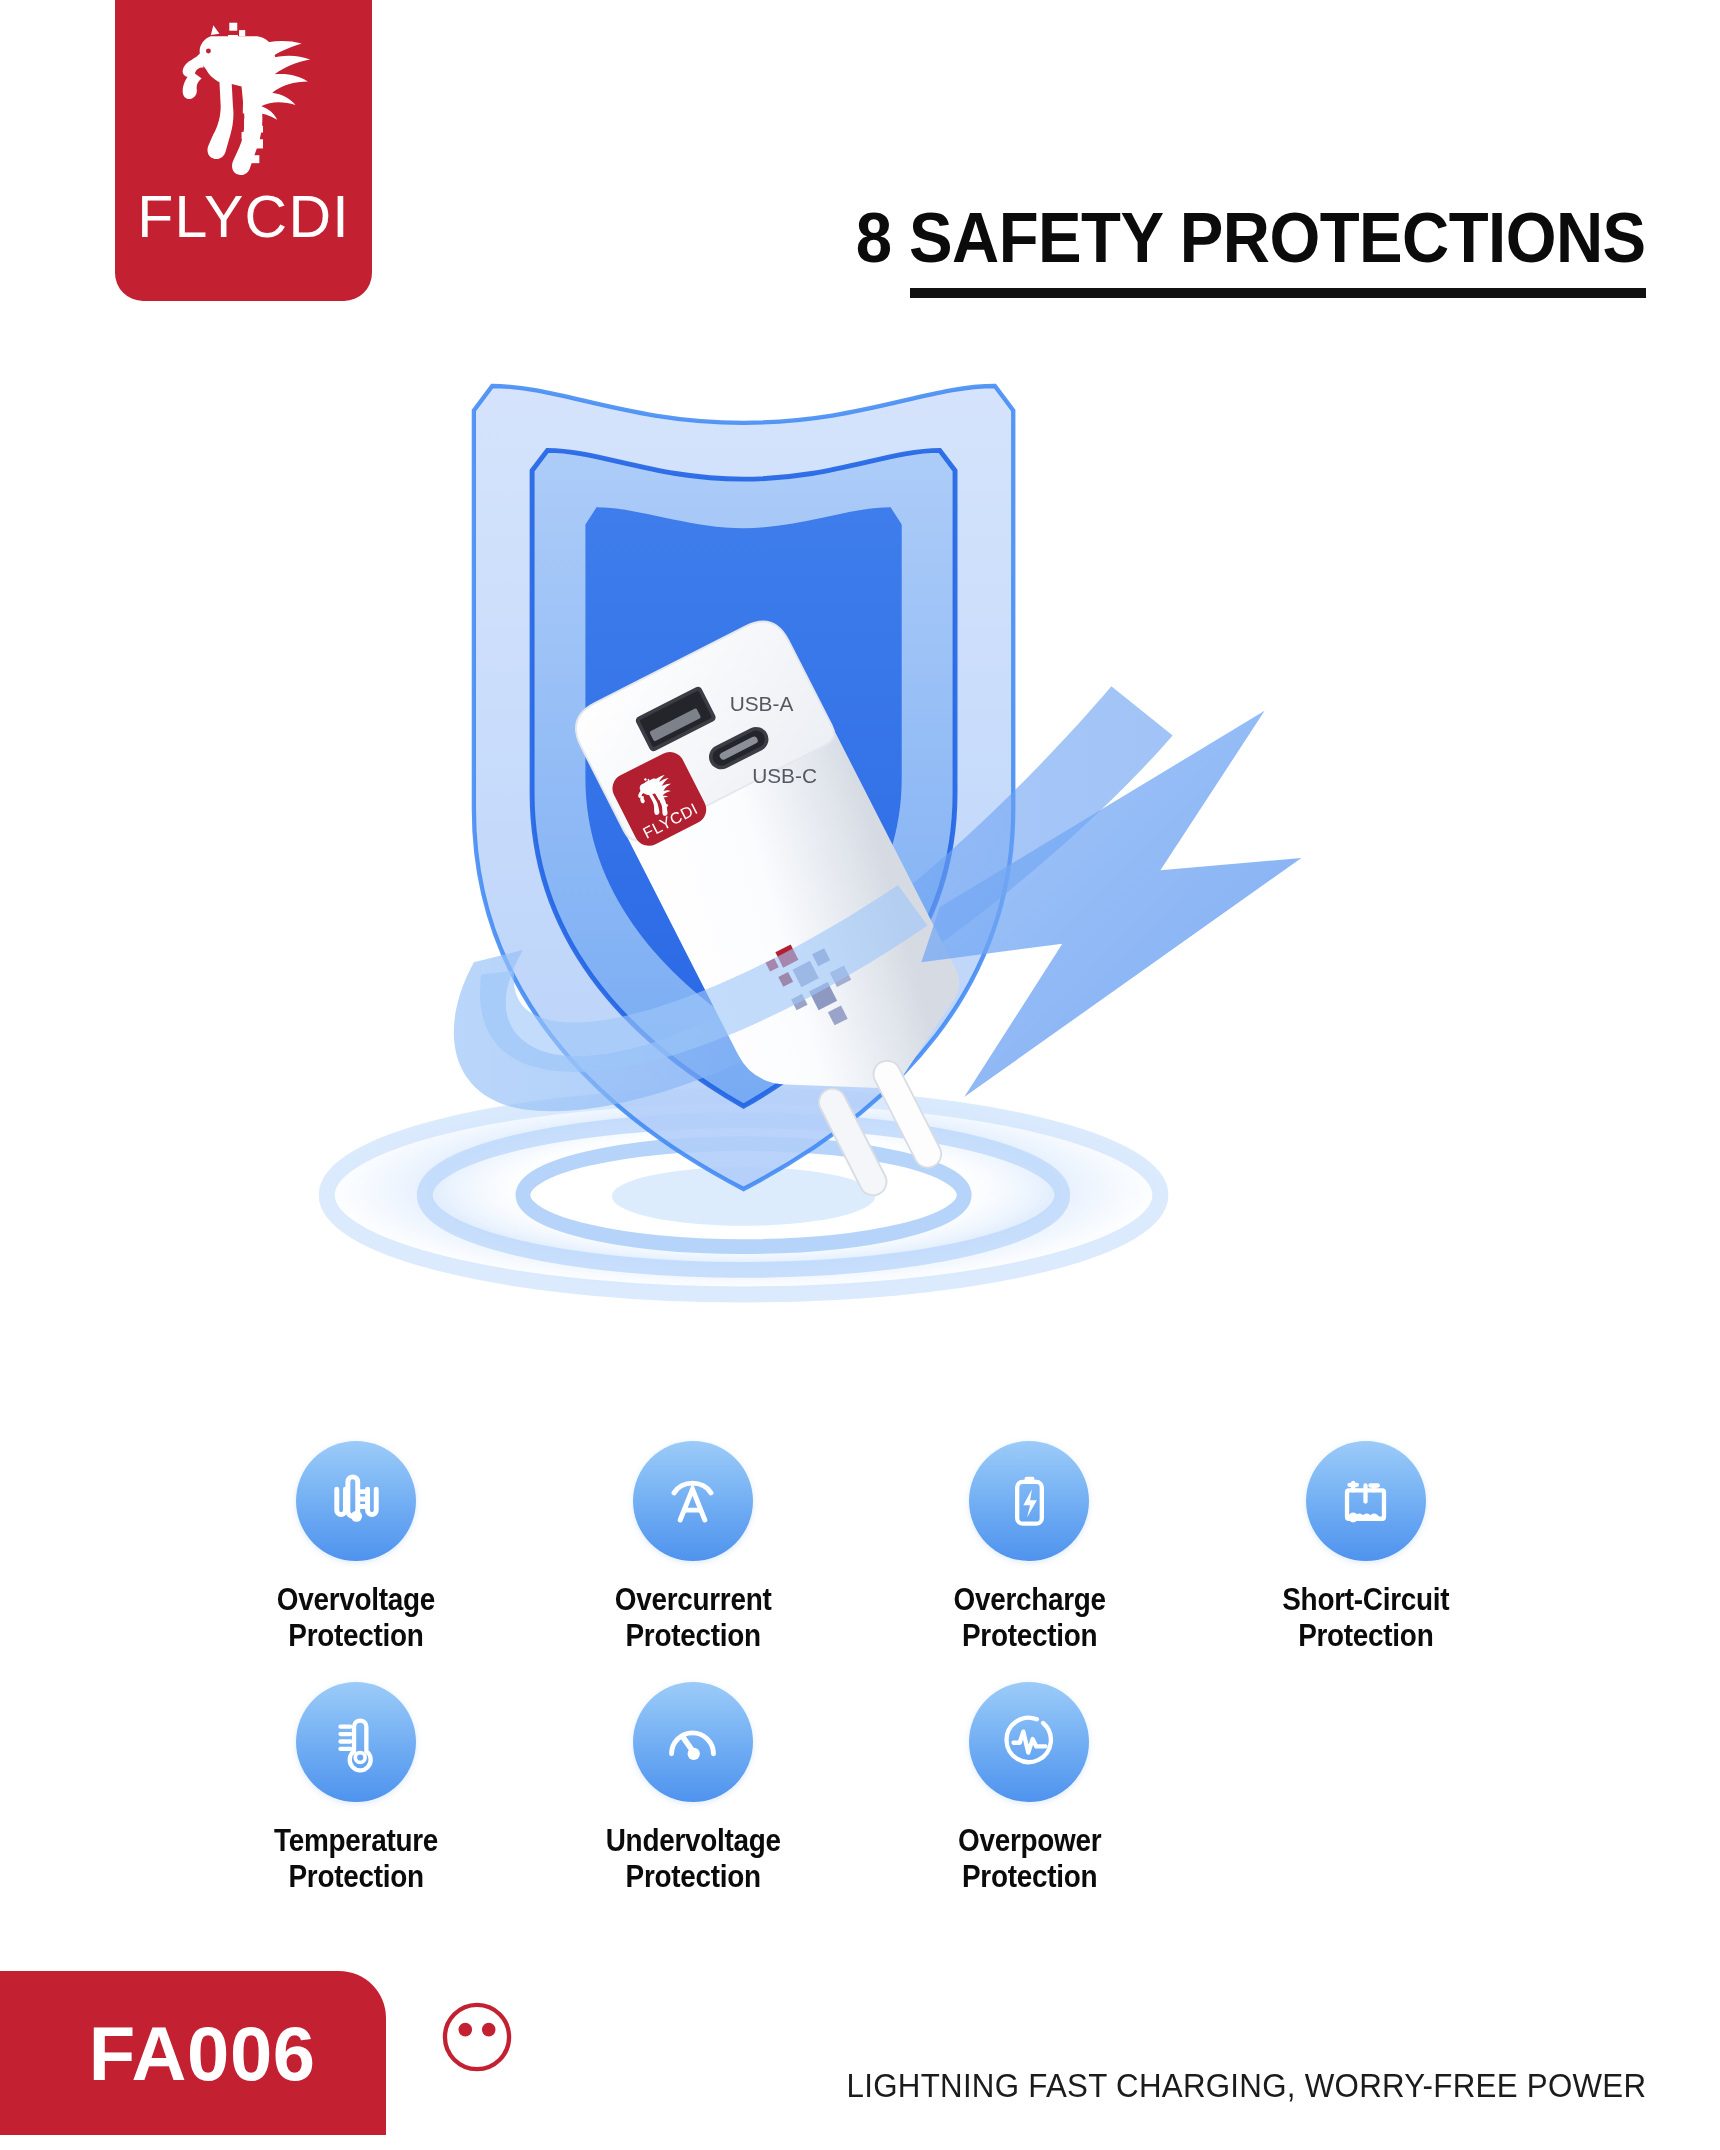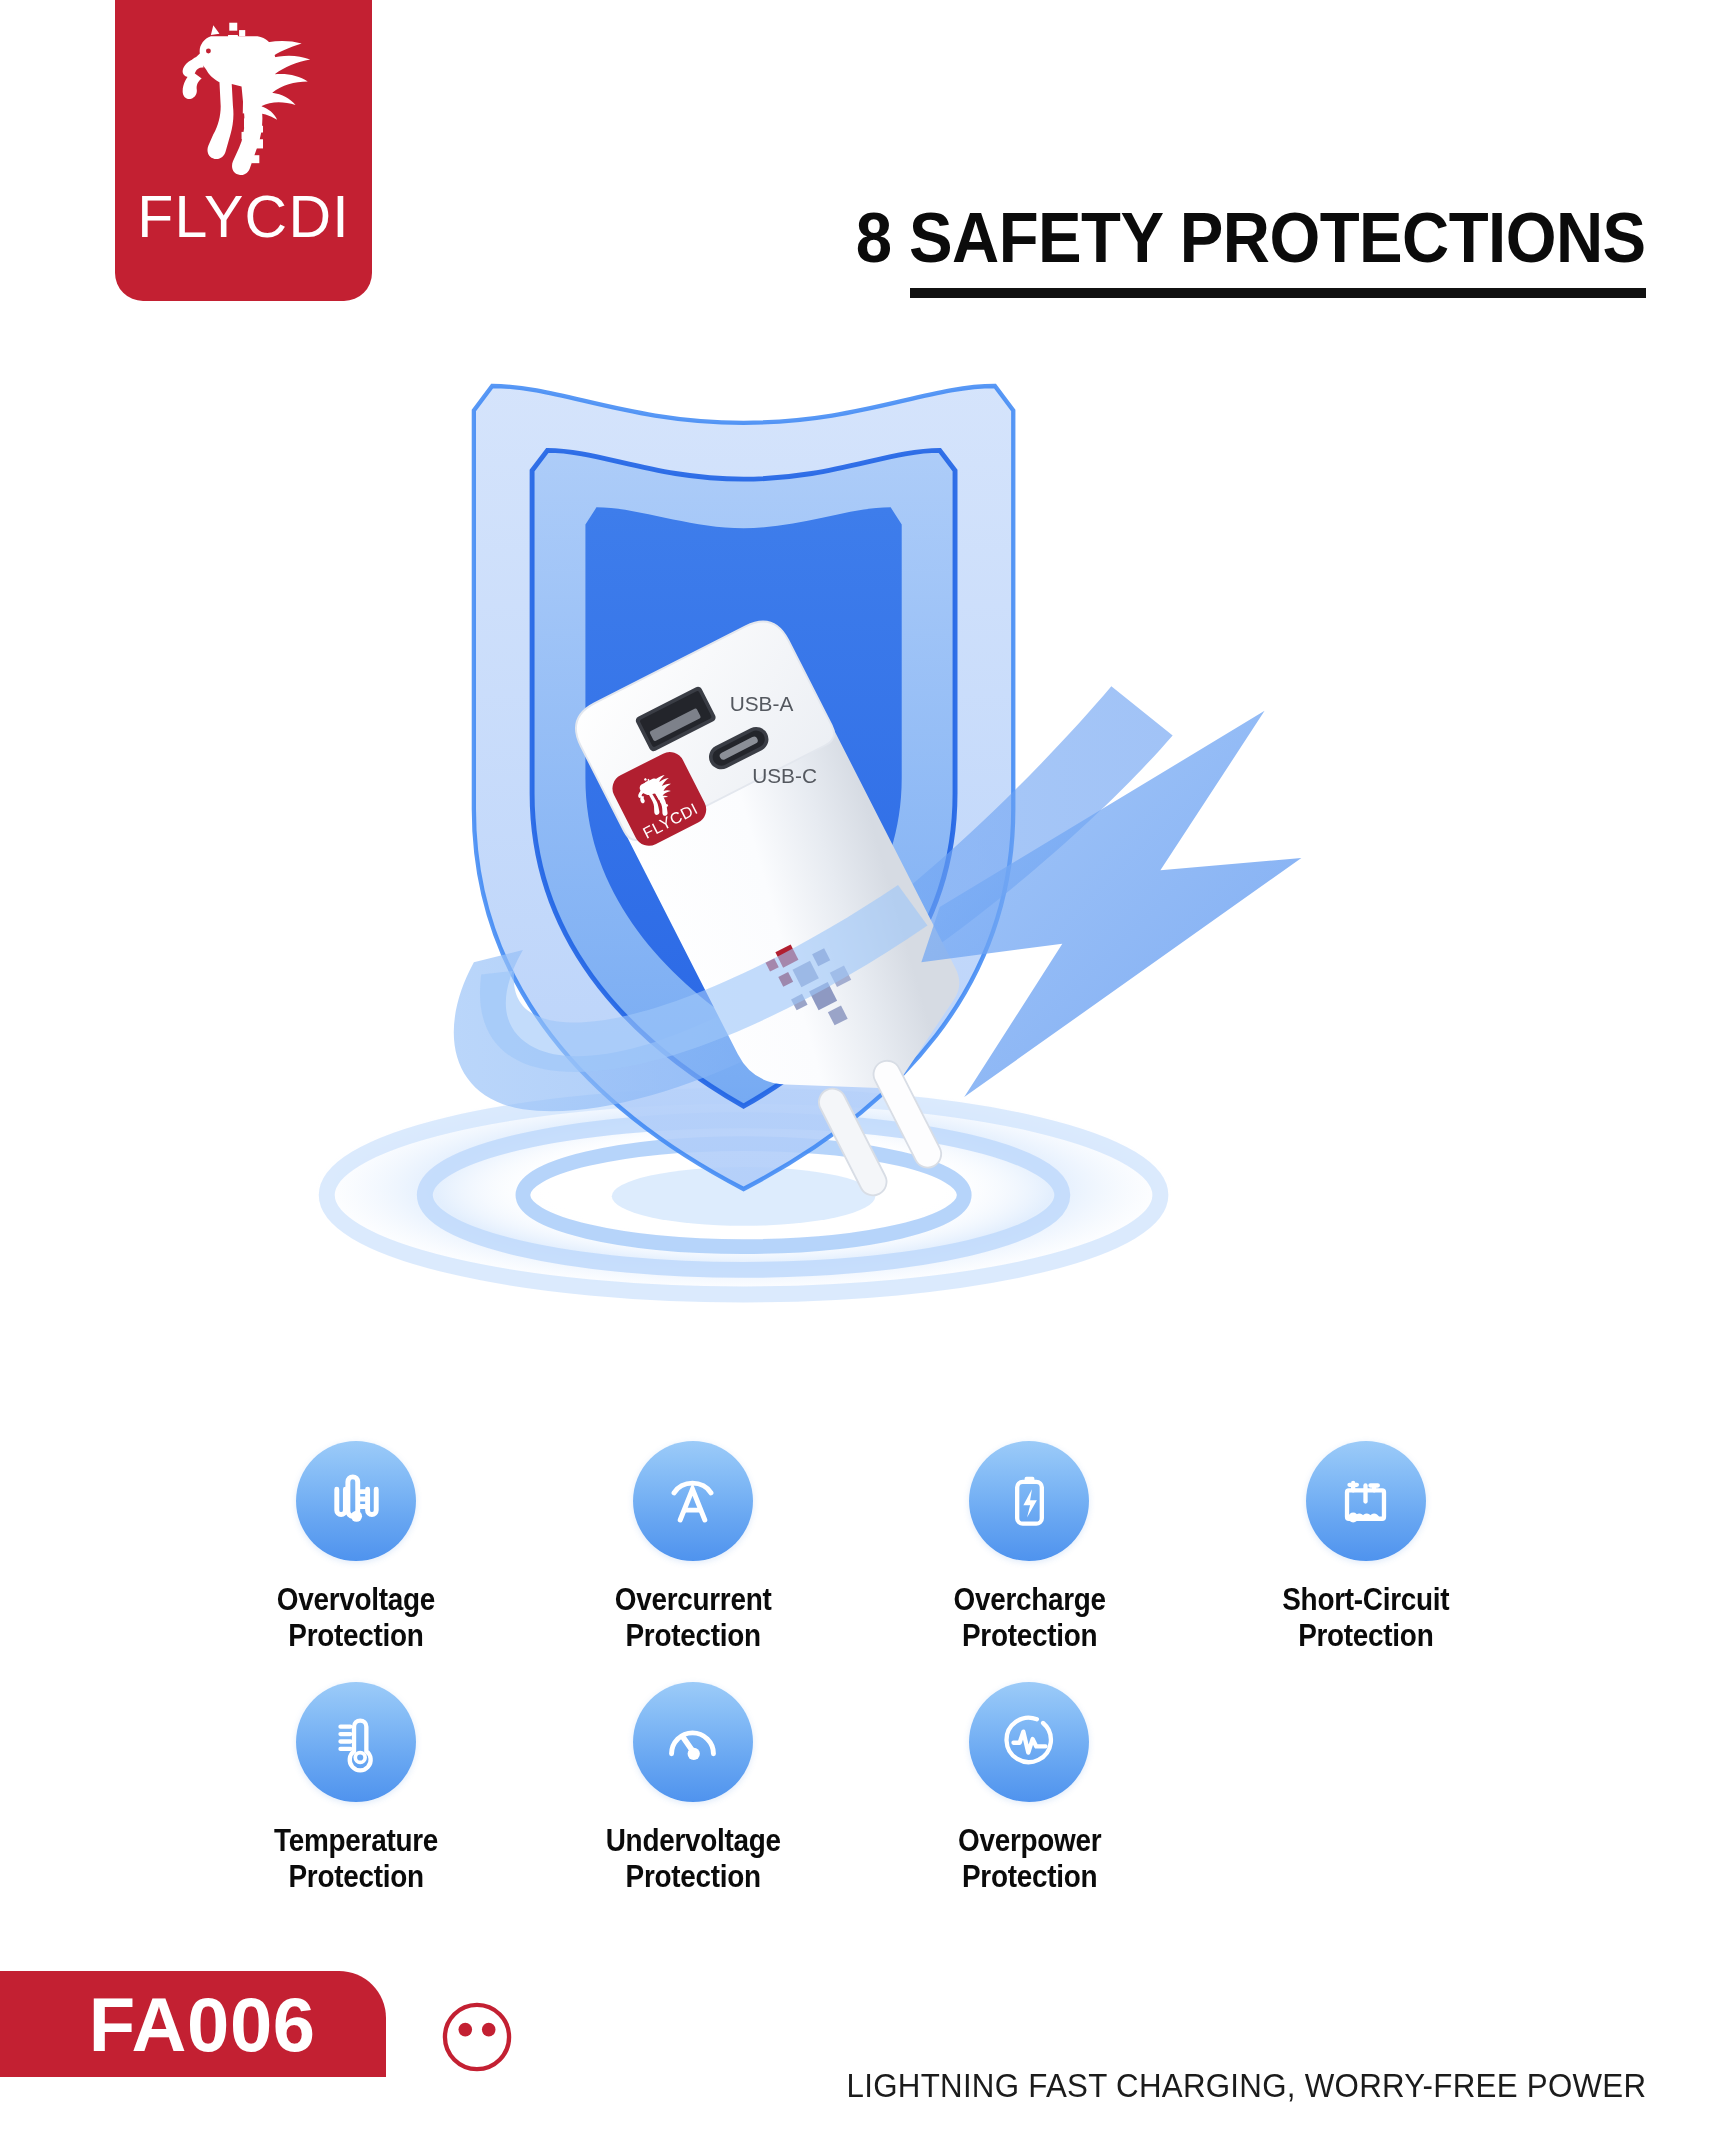--- a/index.html
+++ b/index.html
@@ -55,21 +55,21 @@
   .feature-label{
     margin-top:21px;text-align:center;color:#0b0b0b;
     font-size:31px;font-weight:700;line-height:1.16;letter-spacing:-0.3px;
     transform:scaleX(.9);
   }
   .feature-label .l2{display:block;}
 
   
   #footer{position:absolute;left:0;top:1971px;width:1720px;height:180px;}
   #model-tag{
-    position:absolute;left:0;top:0;width:386px;height:106px;
+    position:absolute;left:0;top:0;width:386px;height:164px;
     background:#C32032;border-radius:0 47px 0 0;
   }
   #model-text{
     position:absolute;left:0;right:0;top:50%;transform:translateY(-50%);
     text-align:center;color:#fff;font-size:76px;font-weight:700;letter-spacing:0.6px;
     padding-left:18.4px;box-sizing:border-box;
   }
   #plug-icon{position:absolute;left:440px;top:2000px;}
   #tagline{
     position:absolute;right:74px;top:2066px;

